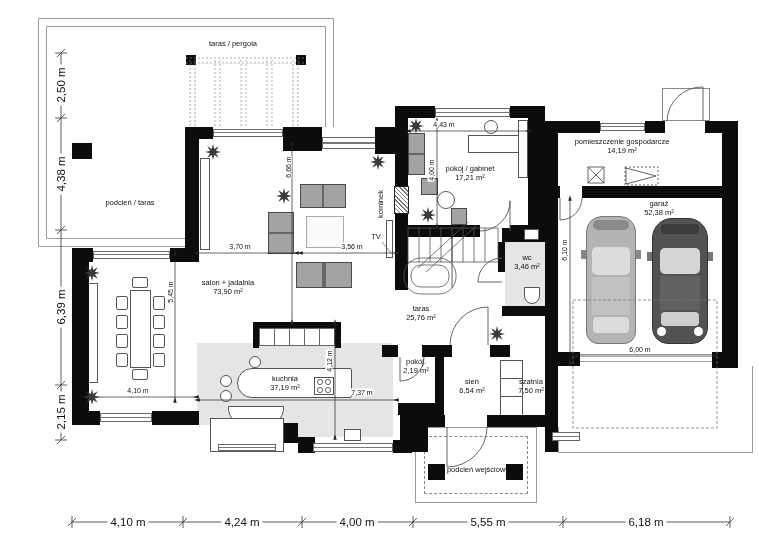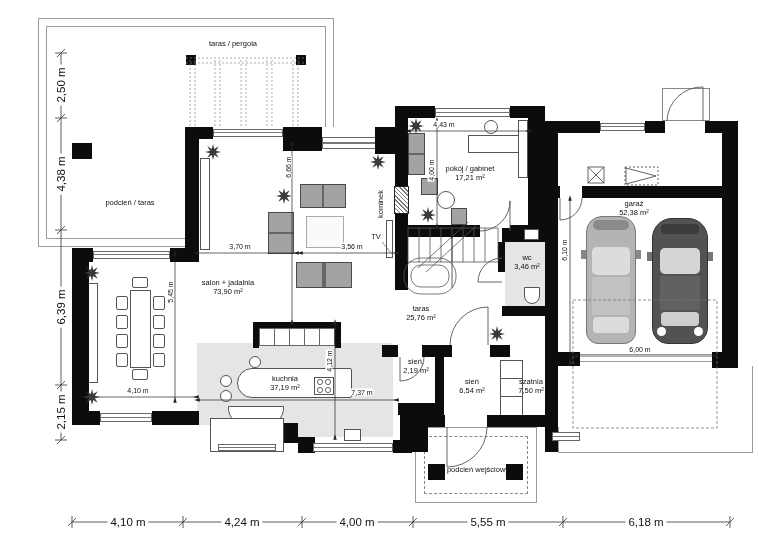--- a/index.html
+++ b/index.html
@@ -328,24 +328,25 @@
       <use href="#star" transform="translate(416,126)"></use>
       <use href="#star" transform="translate(428,215)"></use>
     </g>
   </svg>
 
   <div class="lbl" style="left:233px;top:44px"><span>taras / pergola</span></div>
   <div class="lbl" style="left:130px;top:203px"><span>podcień / taras</span></div>
   <div class="lbl" style="left:228px;top:287px"><span>salon + jadalnia</span><br><span>73,90 m²</span></div>
   <div class="lbl" style="left:285px;top:383px"><span>kuchnia</span><br><span>37,19 m²</span></div>
   <div class="lbl" style="left:470px;top:173px"><span>pokój / gabinet</span><br><span>17,21 m²</span></div>
-  <div class="lbl" style="left:634px;top:208px"><span>garaż</span><br><span>52,38 m²</span></div>
+  <div class="lbl" style="left:622px;top:146px"><span>pomieszczenie gospodarcze</span><br><span>14,19 m²</span></div>
+  <div class="lbl" style="left:659px;top:208px"><span>garaż</span><br><span>52,38 m²</span></div>
   <div class="lbl" style="left:527px;top:262px"><span>wc</span><br><span>3,46 m²</span></div>
   <div class="lbl" style="left:421px;top:313px"><span>taras</span><br><span>25,76 m²</span></div>
-  <div class="lbl" style="left:416px;top:366px"><span>sień.</span><br><span>2,19 m²</span></div>
+  <div class="lbl" style="left:416px;top:366px"><span>pokój.</span><br><span>2,19 m²</span></div>
   <div class="lbl" style="left:472px;top:386px"><span>sień</span><br><span>6,54 m²</span></div>
   <div class="lbl" style="left:531px;top:386px"><span>szatnia</span><br><span>7,50 m²</span></div>
   <div class="lbl" style="left:478px;top:470px"><span>podcień wejściowy</span></div>
   <div class="lbl" style="left:381px;top:204px;transform:translate(-50%,-50%) rotate(-90deg)"><span>kominek</span></div>
   <div class="lbl" style="left:376px;top:237px"><span>TV</span></div>
 
   <div class="dim" style="left:444px;top:124px">4,43 m</div>
   <div class="dim dimv" style="left:431px;top:170px">4,00 m</div>
   <div class="dim dimv" style="left:288px;top:167px">6,66 m</div>
   <div class="dim" style="left:240px;top:246px">3,70 m</div>

